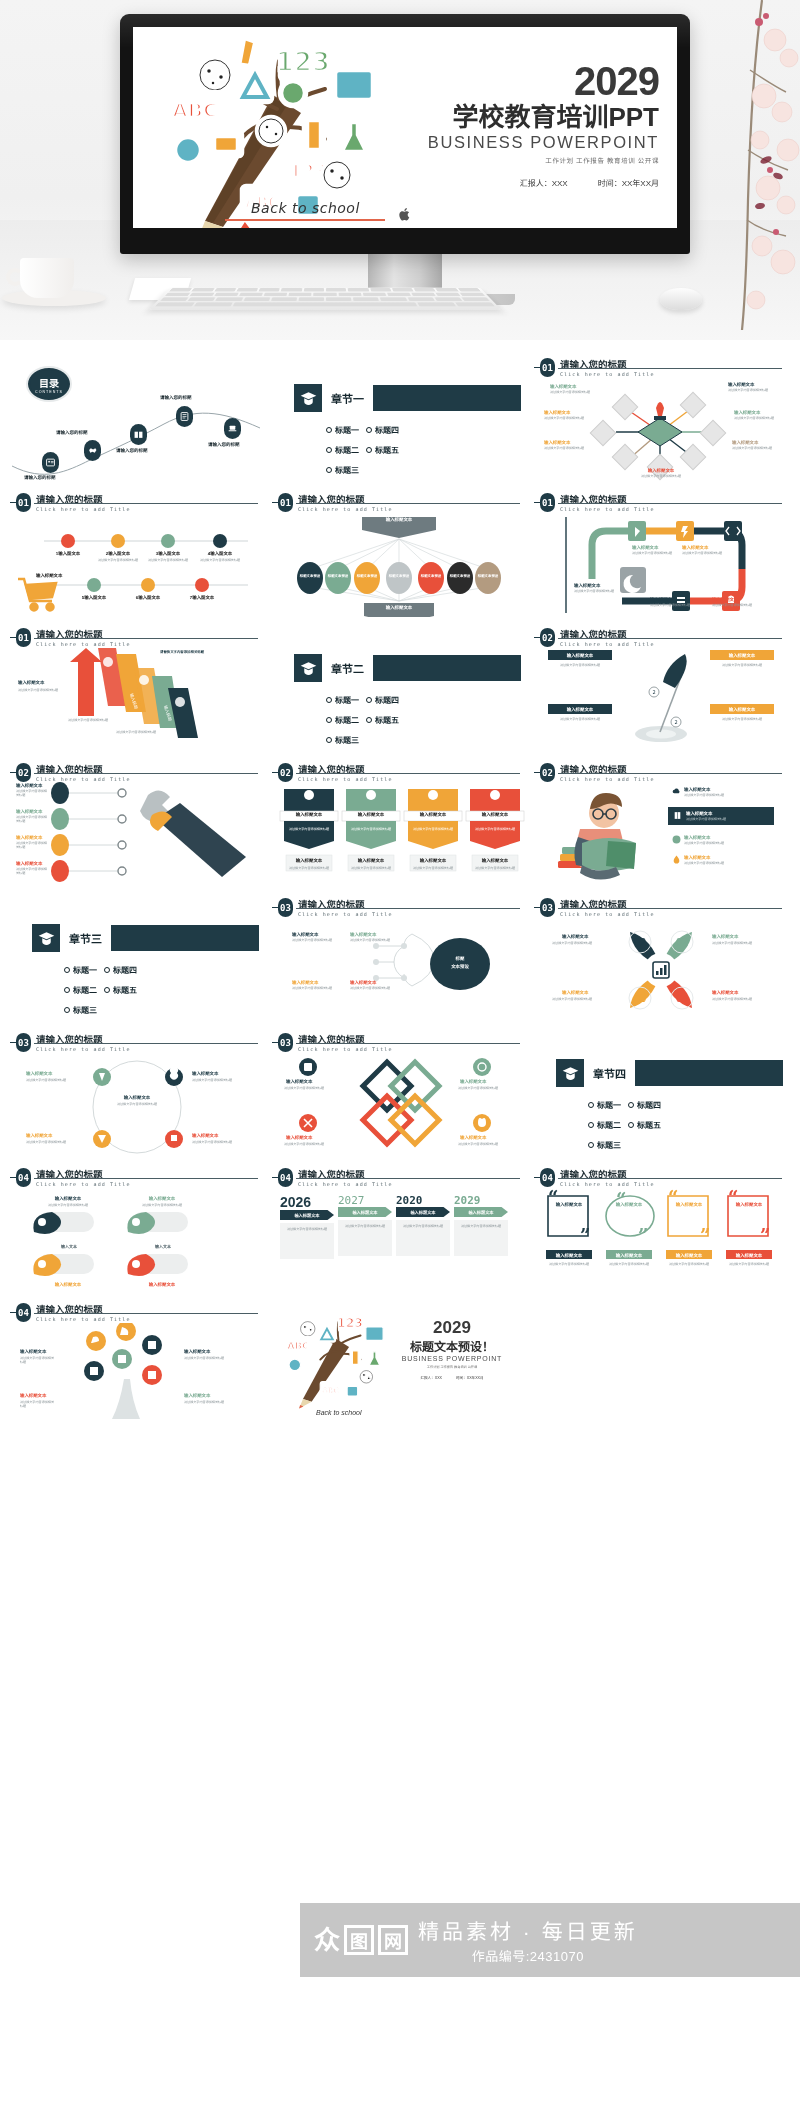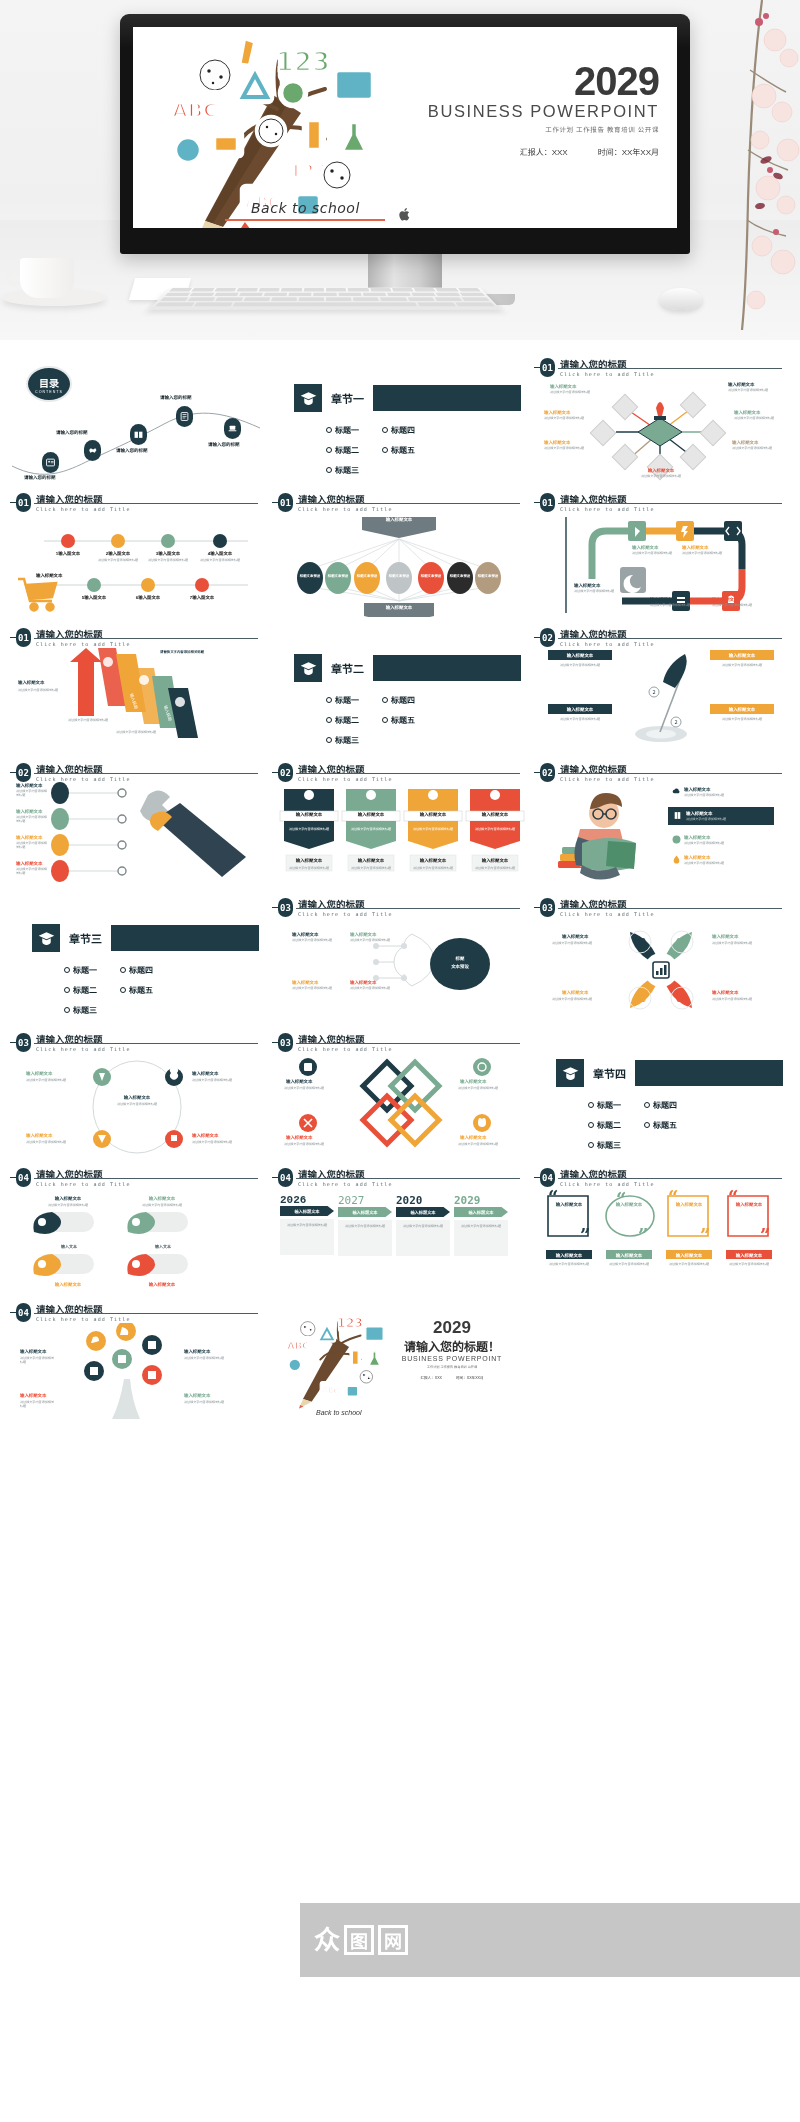--- a/index.html
+++ b/index.html
@@ -148,21 +148,21 @@
          font-family:"DejaVu Sans Mono", monospace; }
   .s-rule{ position:absolute; left:26px; right:8px; top:20px; height:1px; background:#4a5d64; }
 
   
   .chap-top{ position:absolute; left:24px; top:36px; display:flex; align-items:center; gap:9px;}
   .chap-ico{
     width:28px; height:28px; background:#1f3b46; display:flex; align-items:center; justify-content:center;
   }
   .chap-name{ font-size:11px; font-weight:bold; color:#14262d; }
   .chap-bar{ width:148px; height:26px; background:#1f3b46; }
-  .chap-list{ position:absolute; left:56px; top:76px; display:flex; gap:23px;font-family:Liberation Serif, serif; }
+  .chap-list{ position:absolute; left:56px; top:76px; display:flex; gap:7px;font-family:Liberation Serif, serif; }
   .chap-col{ display:flex; flex-direction:column; gap:9px; }
   .chap-item{ font-size:8px; font-weight:bold; color:#14262d; display:flex; align-items:center; gap:3px; }
   .chap-dot{ width:6px; height:6px; border:1.4px solid #14262d; border-radius:50%; display:inline-block; }
 
   
   .tag{ font-size:4.4px; font-weight:bold; line-height:1.25; }
   .tag-c{ text-align:center; }
   .body-txt{ font-size:3.1px; color:#8b9599; line-height:1.35; }
 
   
@@ -310,20 +310,21 @@
             <rect x="76" y="186" width="36" height="24" rx="4" fill="#ffffff"></rect>
             <path d="M82 206 L92 190 L104 206 Z" fill="none" stroke="#e8503a" stroke-width="3.5"></path>
           </g>
         </svg>
 
         <div class="back-to-school">Back to school</div>
         <div class="bts-underline"></div>
 
         <div class="cover-text">
           <div class="cover-year">2029</div>
+          <div class="cover-title">学校教育培训PPT</div>
           <div class="cover-sub">BUSINESS  POWERPOINT</div>
           <div class="cover-sub2">工作计划 工作报告 教育培训 公开课</div>
           <div class="cover-meta">
             <span>汇报人：XXX</span>
             <span>时间：XX年XX月</span>
           </div>
         </div>
 
         <svg class="apple-logo" viewBox="0 0 24 28">
           <path fill="currentColor" d="M17 14.6c0-3 2.4-4.4 2.5-4.5-1.4-2-3.5-2.3-4.2-2.3-1.8-.2-3.5 1-4.4 1-.9 0-2.3-1-3.8-1C5.2 7.8 3.3 9 2.3 10.9c-2 3.5-.5 8.7 1.4 11.5 1 1.4 2.1 3 3.6 2.9 1.5-.1 2-.9 3.8-.9s2.3.9 3.8.9 2.5-1.4 3.5-2.8c1.1-1.6 1.5-3.1 1.5-3.2-.1 0-2.9-1.1-2.9-4.7zM14.3 5.6c.8-1 1.3-2.3 1.2-3.6-1.2.1-2.6.8-3.4 1.8-.7.9-1.4 2.2-1.2 3.5 1.3.1 2.6-.7 3.4-1.7z"></path>
@@ -1234,21 +1235,21 @@
           <div class="s-badge">04</div>
         </div>
       <div class="s-titles">
         <div class="s-t1">请输入您的标题</div>
         <div class="s-t2">Click here to add Title</div>
       </div>
     </div>
     <div class="s-rule"></div>
     <div style="position:absolute;left:10px;top:36px;display:flex;gap:4px">
       <div style="width:54px">
-        <div style="font-size:11px;font-weight:bold;color:#1f3b46;font-family:Liberation Mono, monospace">2026</div>
+        <div style="font-size:14px;font-weight:bold;color:#1f3b46;font-family:Liberation Sans, sans-serif">2026</div>
         <div style="background:#1f3b46;color:#fff;font-size:4.2px;font-weight:bold;text-align:center;padding:2px 0;clip-path:polygon(0 0,88% 0,100% 50%,88% 100%,0 100%)">输入标题文本</div>
         <div style="background:#f2f3f3;margin-top:3px;height:36px;padding:4px 3px" class="body-txt tag-c">请替换文字内容添加相关标题</div>
       </div>
       <div style="width:54px">
         <div style="font-size:11px;font-weight:normal;color:#7aab92;font-family:'DejaVu Sans Mono',monospace">2027</div>
         <div style="background:#7aab92;color:#fff;font-size:4.2px;font-weight:bold;text-align:center;padding:2px 0;clip-path:polygon(0 0,88% 0,100% 50%,88% 100%,0 100%)">输入标题文本</div>
         <div style="background:#f2f3f3;margin-top:3px;height:36px;padding:4px 3px" class="body-txt tag-c">请替换文字内容添加相关标题</div>
       </div>
       <div style="width:54px">
         <div style="font-size:11px;font-weight:bold;color:#1f3b46;font-family:'DejaVu Sans Mono',monospace">2020</div>
@@ -1387,32 +1388,36 @@
           </g>
         <rect x="88" y="150" width="42" height="30" rx="5" fill="#ffffff"></rect>
         <text x="109" y="173" font-size="15" font-weight="bold" fill="#e8503a" text-anchor="middle" font-family="DejaVu Sans">ABC</text>
         <rect x="138" y="154" width="34" height="32" rx="5" fill="#ffffff"></rect>
         <rect x="144" y="160" width="22" height="20" rx="3" fill="#5fb3c4"></rect>
       </g>
     </svg>
     <div style="position:absolute;left:46px;bottom:12px;font-size:7px;font-style:italic;color:#333">Back to school</div>
     <div class="ty-text">
       <div class="ty-year">2029</div>
-      <div class="ty-title">请输入您的标题！</div>
+      <div class="ty-title">标题文本预设！</div>
       <div class="ty-sub">BUSINESS  POWERPOINT</div>
       <div class="ty-sub2">工作计划 工作报告 教育培训 公开课</div>
       <div class="ty-meta">
         <span>汇报人：XXX</span>
         <span>时间：XX年XX月</span>
       </div>
     </div>
   </div>
 
   <div class="slide blank"></div>
 </div>
 
 <div class="watermark">
   <div class="wm-logo">
     <span class="wm-char">众</span>
     <span class="wm-box">图</span>
     <span class="wm-box">网</span>
   </div>
+  <div class="wm-right">
+    <div class="wm-r1">精品素材 · 每日更新</div>
+    <div class="wm-r2">作品编号:2431070</div>
+  </div>
 </div>
 
 </body></html>

